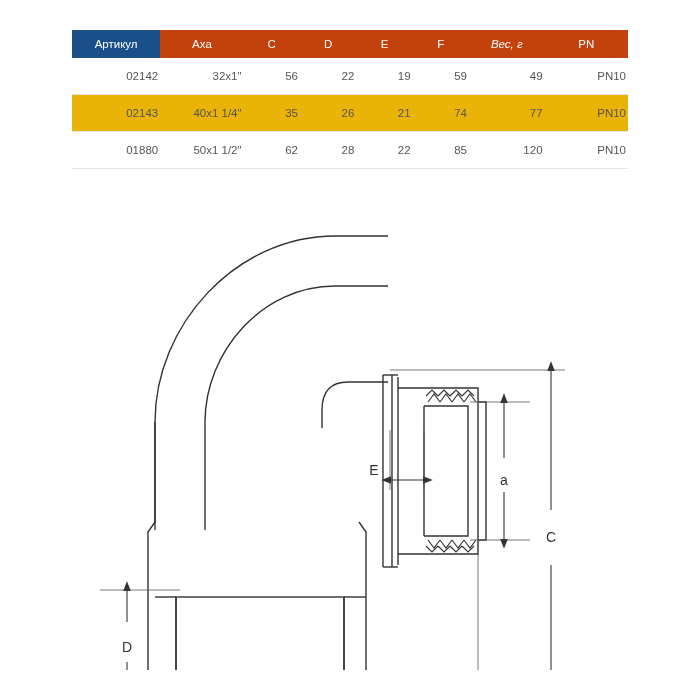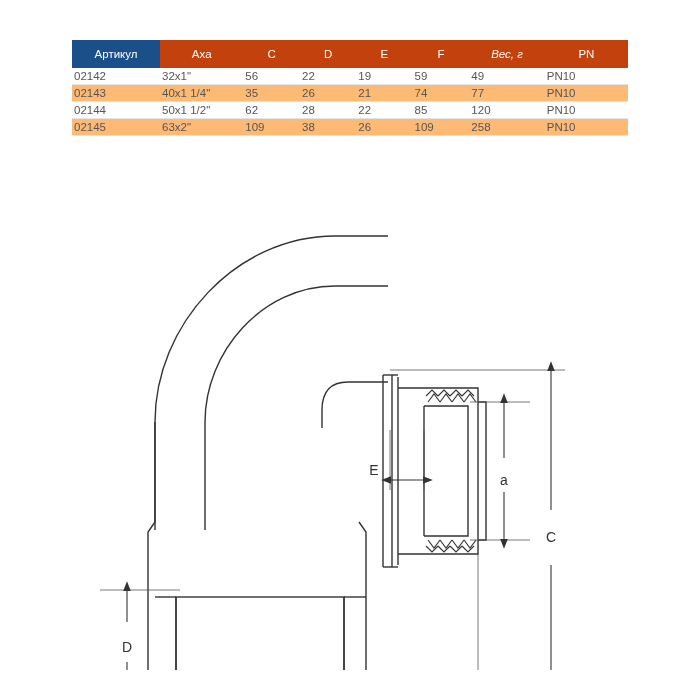--- a/index.html
+++ b/index.html
@@ -17,49 +17,49 @@
   .page {
     position: relative;
     width: 700px;
     height: 700px;
   }
 
   
   .spec-table-wrap {
     position: absolute;
     left: 72px;
-    top: 40px;
+    top: 30px;
     width: 556px;
   }
   table.spec-table {
     border-collapse: collapse;
     width: 556px;
     font-size: 11.5px;
   }
   table.spec-table thead th {
     background: #c2410c;
     color: #ffffff;
     font-weight: normal;
     font-size: 11.5px;
     padding: 8px 2px;
     text-align: center;
     border: none;
   }
   table.spec-table thead th.first-col {
     background: #1a4f8a;
   }
   table.spec-table tbody td {
-    text-align: left;
-    padding: 2px 2px;
+    text-align: right;
+    padding: 12px 2px;
     color: #555555;
     font-size: 11.5px;
     border-bottom: 1px solid #e4e4e4;
   }
   table.spec-table tbody tr.odd td {
-    background: #fdba74;
+    background: #eab308;
   }
   table.spec-table tbody tr.even td {
     background: #ffffff;
   }
 
   
   .c-art { width: 88px; }
   .c-axa { width: 84px; }
   .c-c   { width: 56px; }
   .c-d   { width: 56px; }
@@ -119,37 +119,27 @@
           <td>02143</td>
           <td>40x1 1/4"</td>
           <td>35</td>
           <td>26</td>
           <td>21</td>
           <td>74</td>
           <td>77</td>
           <td>PN10</td>
         </tr>
         <tr class="even">
-          <td>02144</td>
+          <td>01880</td>
           <td>50x1 1/2"</td>
           <td>62</td>
           <td>28</td>
           <td>22</td>
           <td>85</td>
           <td>120</td>
-          <td>PN10</td>
-        </tr>
-        <tr class="odd">
-          <td>02145</td>
-          <td>63x2"</td>
-          <td>109</td>
-          <td>38</td>
-          <td>26</td>
-          <td>109</td>
-          <td>258</td>
           <td>PN10</td>
         </tr>
       </tbody>
     </table>
   </div>
 
   <div class="drawing">
     <svg width="700" height="500" viewBox="0 0 700 500" xmlns="http://www.w3.org/2000/svg">
       <defs>
         <marker id="arrowL" markerWidth="9" markerHeight="7" refX="8" refY="3.5" orient="auto">

